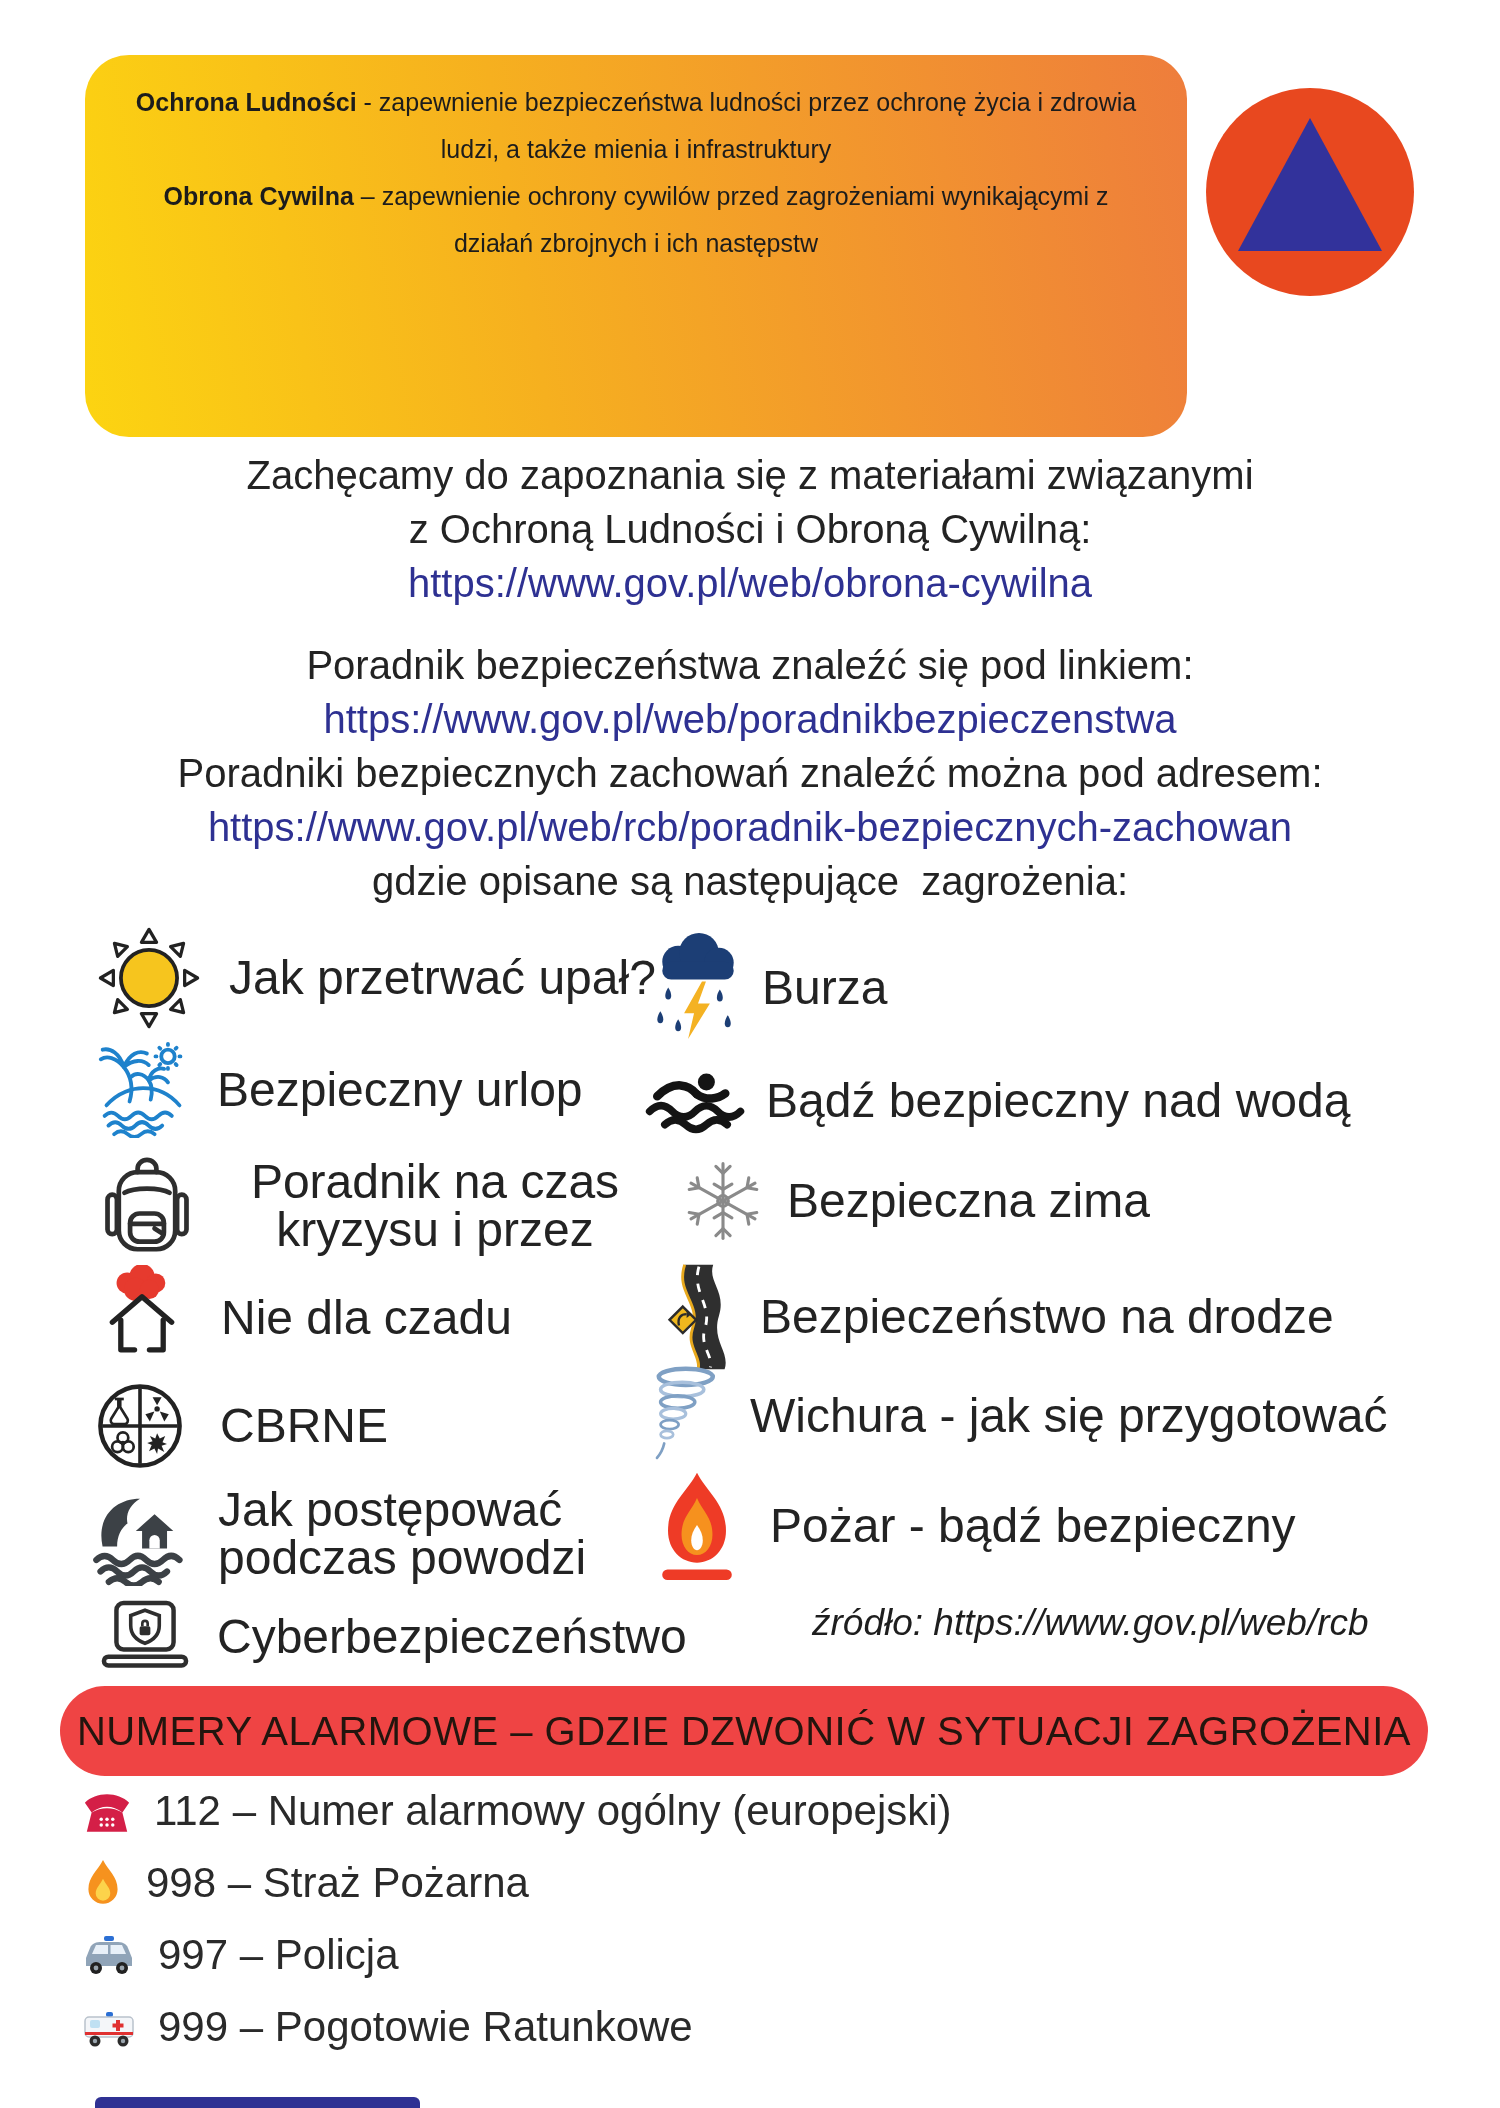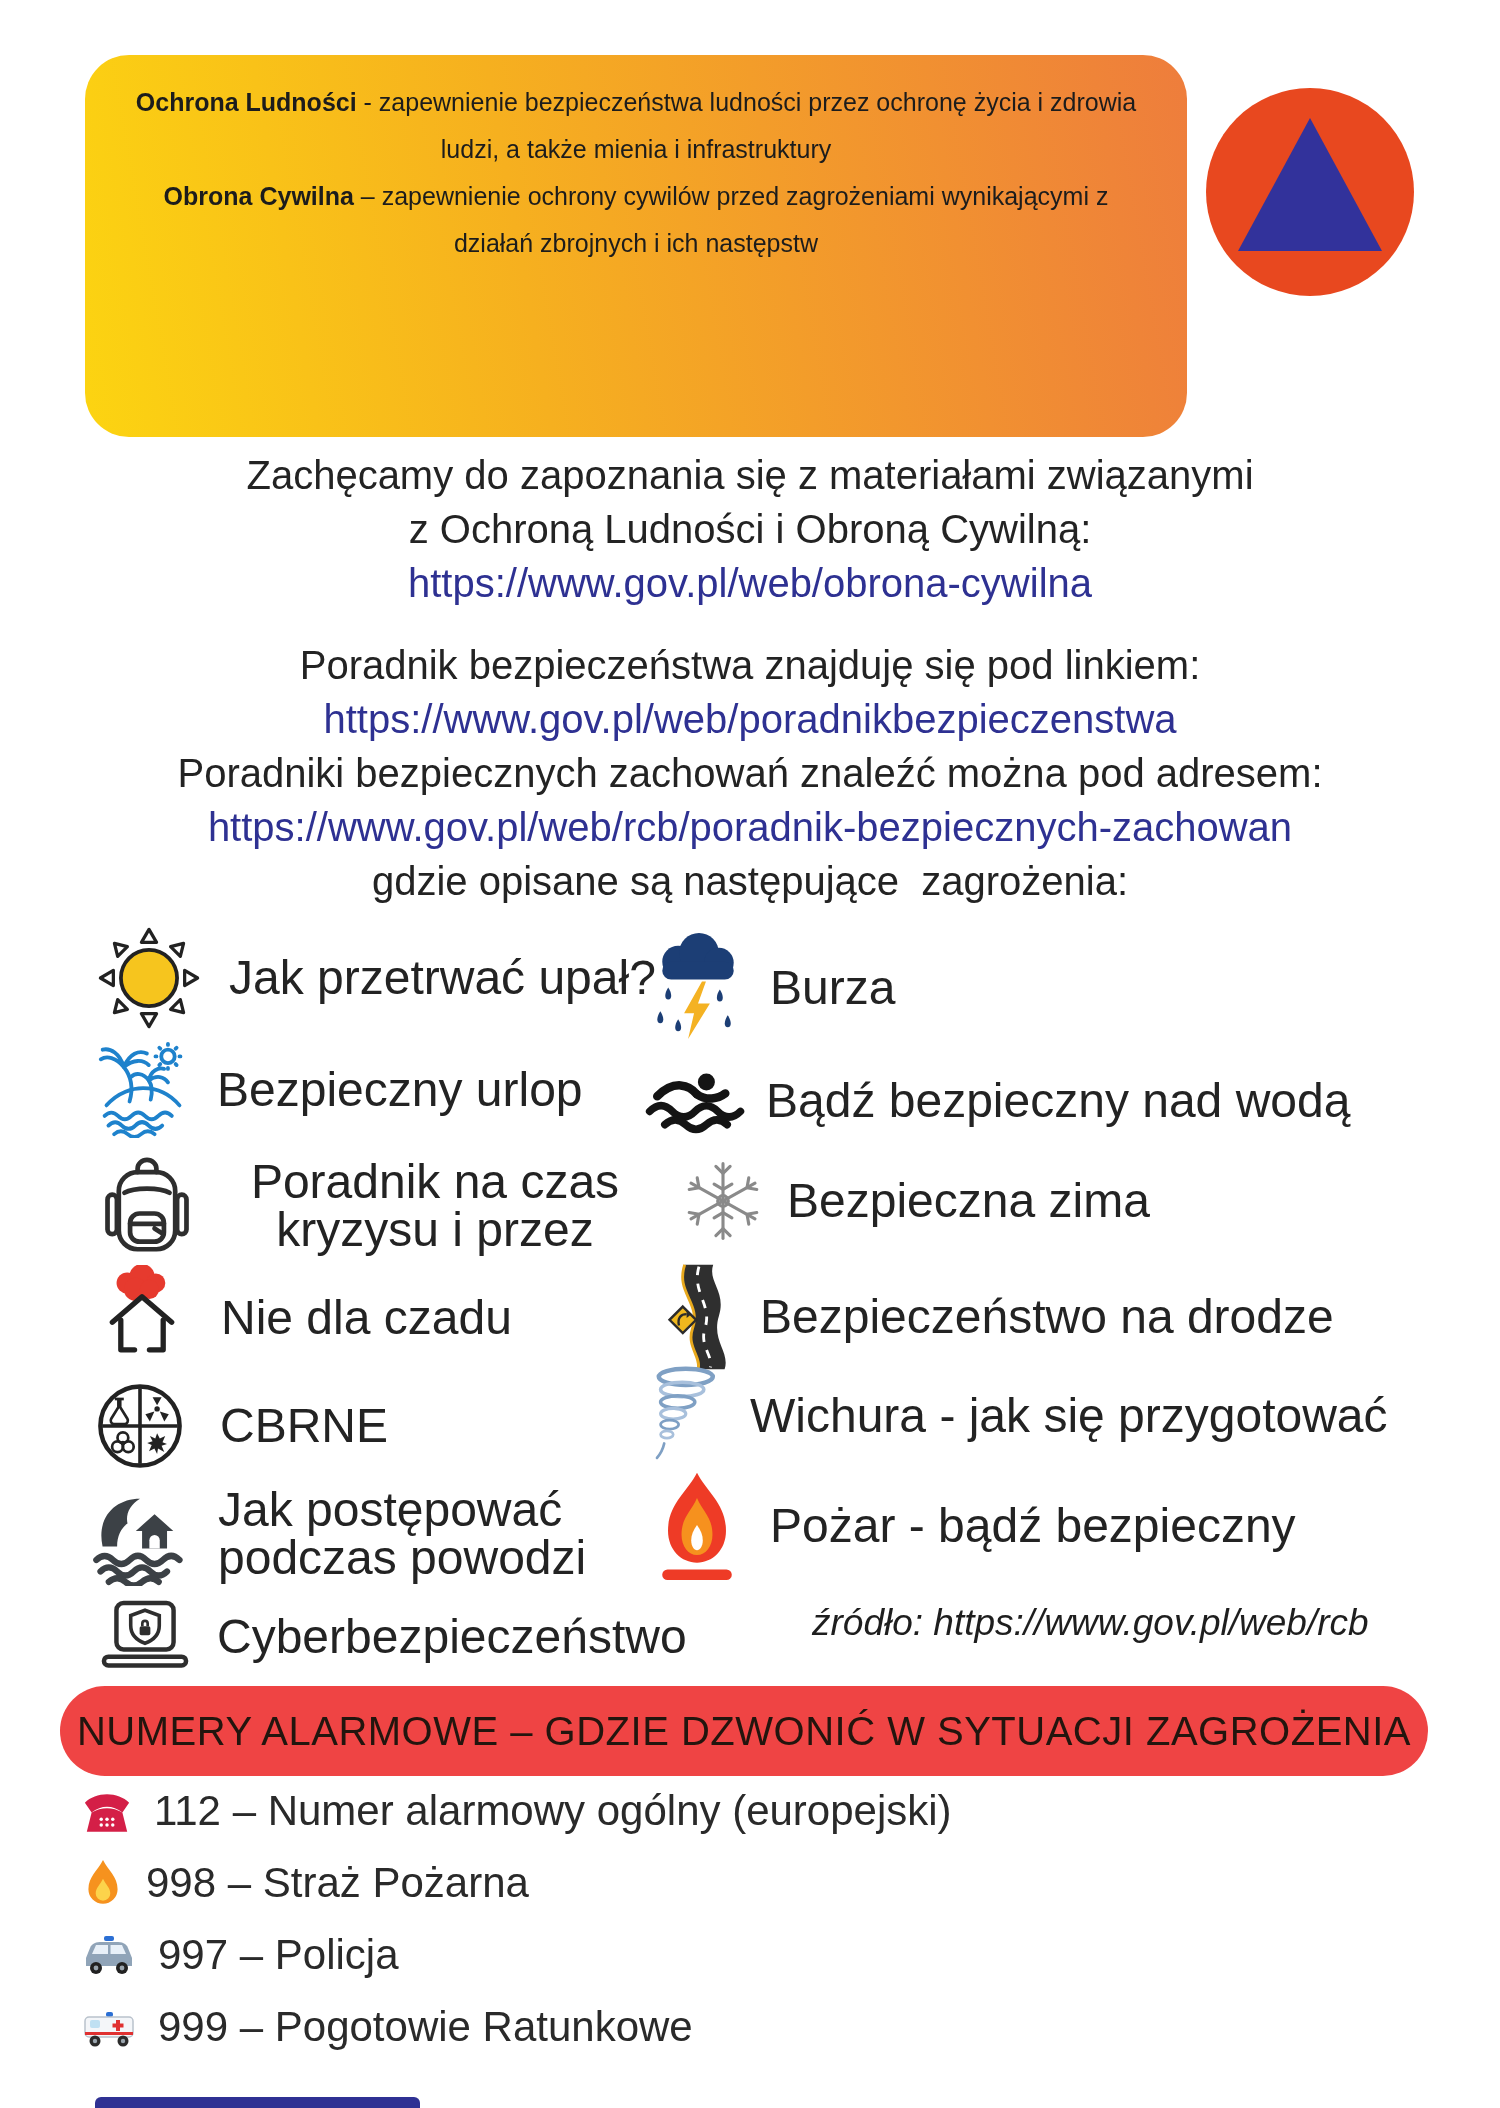--- a/index.html
+++ b/index.html
@@ -27,21 +27,21 @@
   .hrow .lbl{line-height:48px;}
   .hl1{left:95px;top:922px;height:112px;}
   .hl2{left:95px;top:1042px;height:96px;}
   .hl3{left:100px;top:1146px;height:120px;}
   .hl3 .lbl{width:430px;text-align:center;}
   .hl4{left:89px;top:1262px;height:112px;}
   .hl5{left:95px;top:1380px;height:92px;gap:35px;}
   .hl6{left:88px;top:1476px;height:116px;}
   .hl6 .lbl{width:420px;text-align:left;}
   .hl7{left:95px;top:1596px;height:82px;gap:22px;}
-  .hr1{left:648px;top:926px;height:124px;gap:22px;}
+  .hr1{left:648px;top:926px;height:124px;gap:14px;}
   .hr2{left:644px;top:1058px;height:86px;gap:18px;}
   .hr3{left:683px;top:1142px;height:118px;gap:24px;}
   .hr4{left:660px;top:1258px;height:118px;gap:24px;}
   .hr5{left:648px;top:1360px;height:112px;gap:30px;}
   .hr6{left:652px;top:1468px;height:116px;gap:28px;}
   .source-note{position:absolute;left:812px;top:1602px;font-size:37px;font-style:italic;color:#1e1e1e;}
 
   
   .banner{position:absolute;left:60px;top:1686px;width:1368px;height:90px;border-radius:46px;
     background:#ef4444;display:flex;align-items:center;justify-content:center;}
@@ -72,21 +72,21 @@
       <circle cx="104" cy="104" r="104" fill="#e8481f"></circle>
       <polygon points="104,30 176,163 32,163" fill="#32329b"></polygon>
     </svg>
   </div>
 
   <div class="intro">
     <div class="il">Zachęcamy do zapoznania się z materiałami związanymi</div>
     <div class="il">z Ochroną Ludności i Obroną Cywilną:</div>
     <div class="il lnk">https://www.gov.pl/web/obrona-cywilna</div>
     <div class="gap"></div>
-    <div class="il">Poradnik bezpieczeństwa znajduję się pod linkiem:</div>
+    <div class="il">Poradnik bezpieczeństwa znaleźć się pod linkiem:</div>
     <div class="il lnk">https://www.gov.pl/web/poradnikbezpieczenstwa</div>
     <div class="il">Poradniki bezpiecznych zachowań znaleźć można pod adresem:</div>
     <div class="il lnk">https://www.gov.pl/web/rcb/poradnik-bezpiecznych-zachowan</div>
     <div class="il">gdzie opisane są następujące  zagrożenia:</div>
   </div>
 
   <div class="hrow hl1">
     <svg class="ic" width="108" height="108" viewBox="0 0 100 100">
       <g fill="#ffffff" stroke="#222" stroke-width="3" stroke-linejoin="round">
         <polygon points="50,5 43,17 57,17"></polygon>

